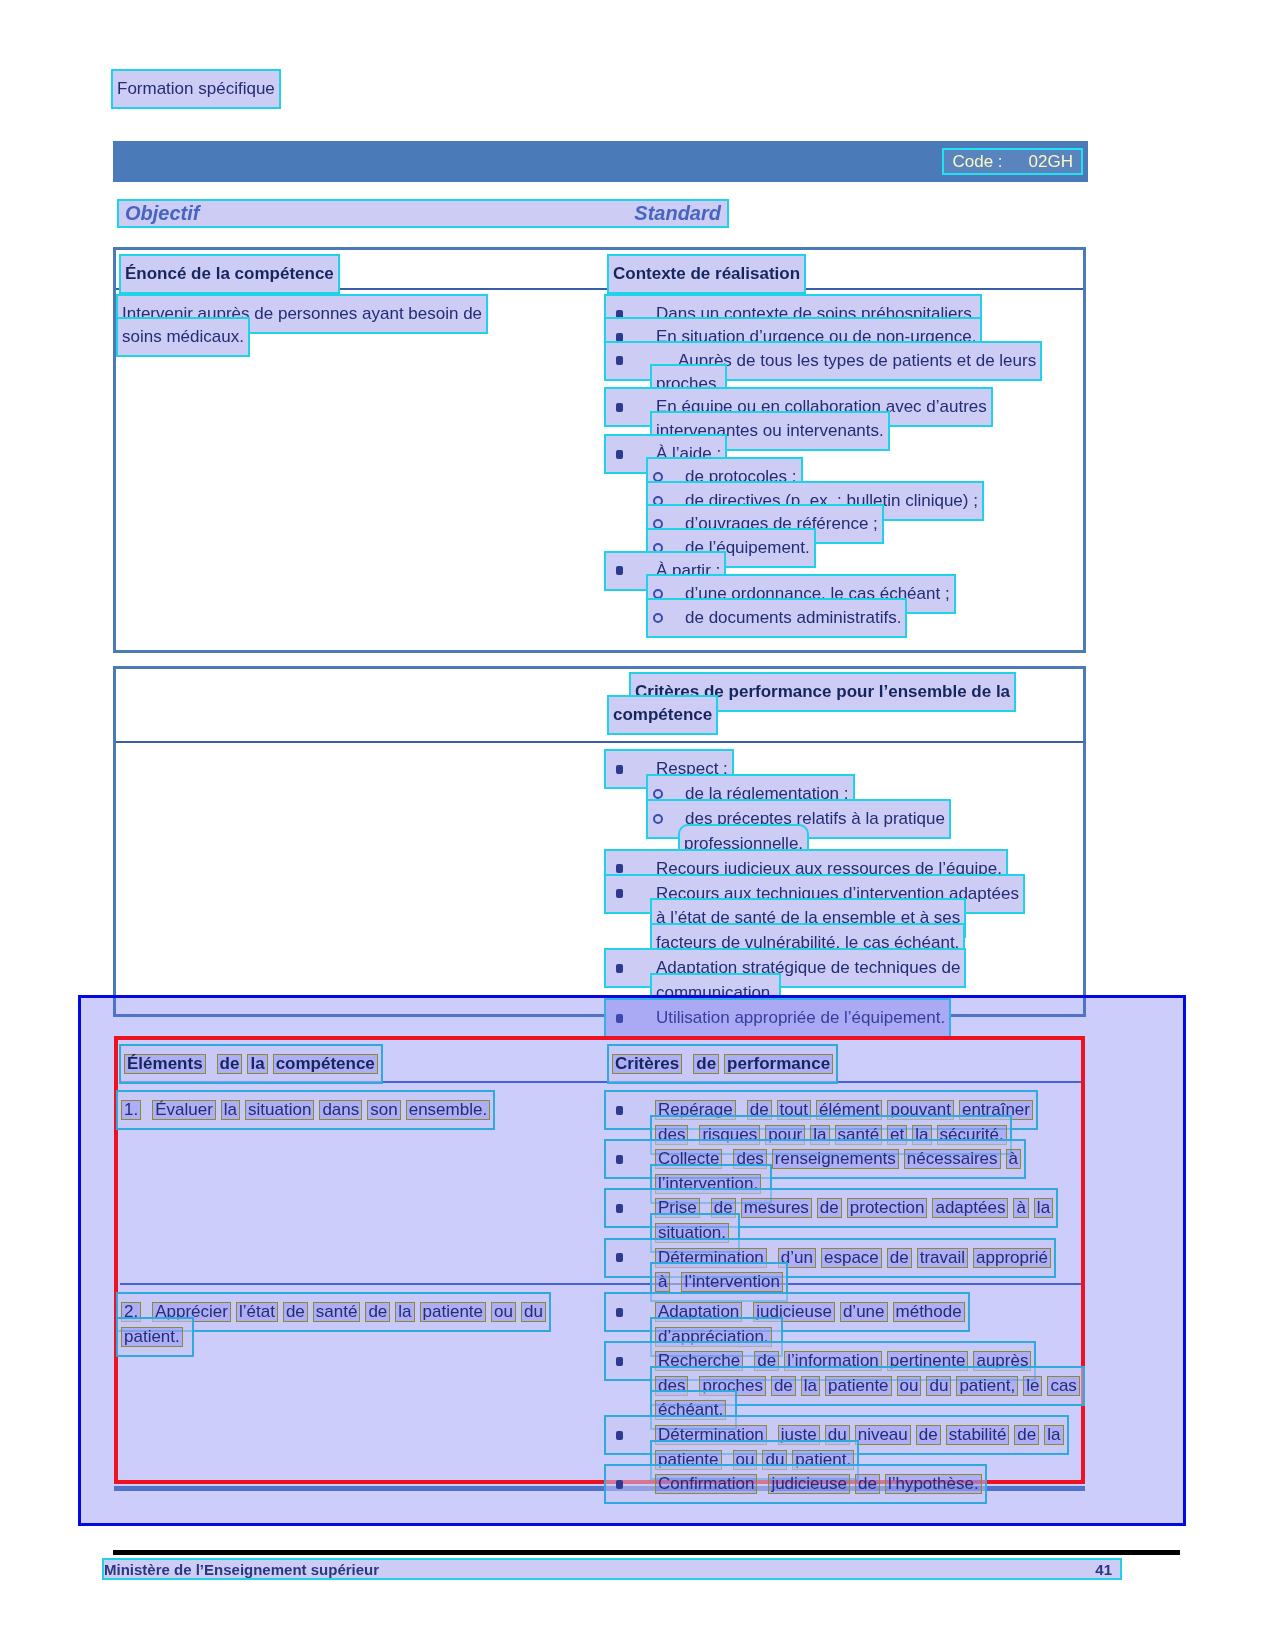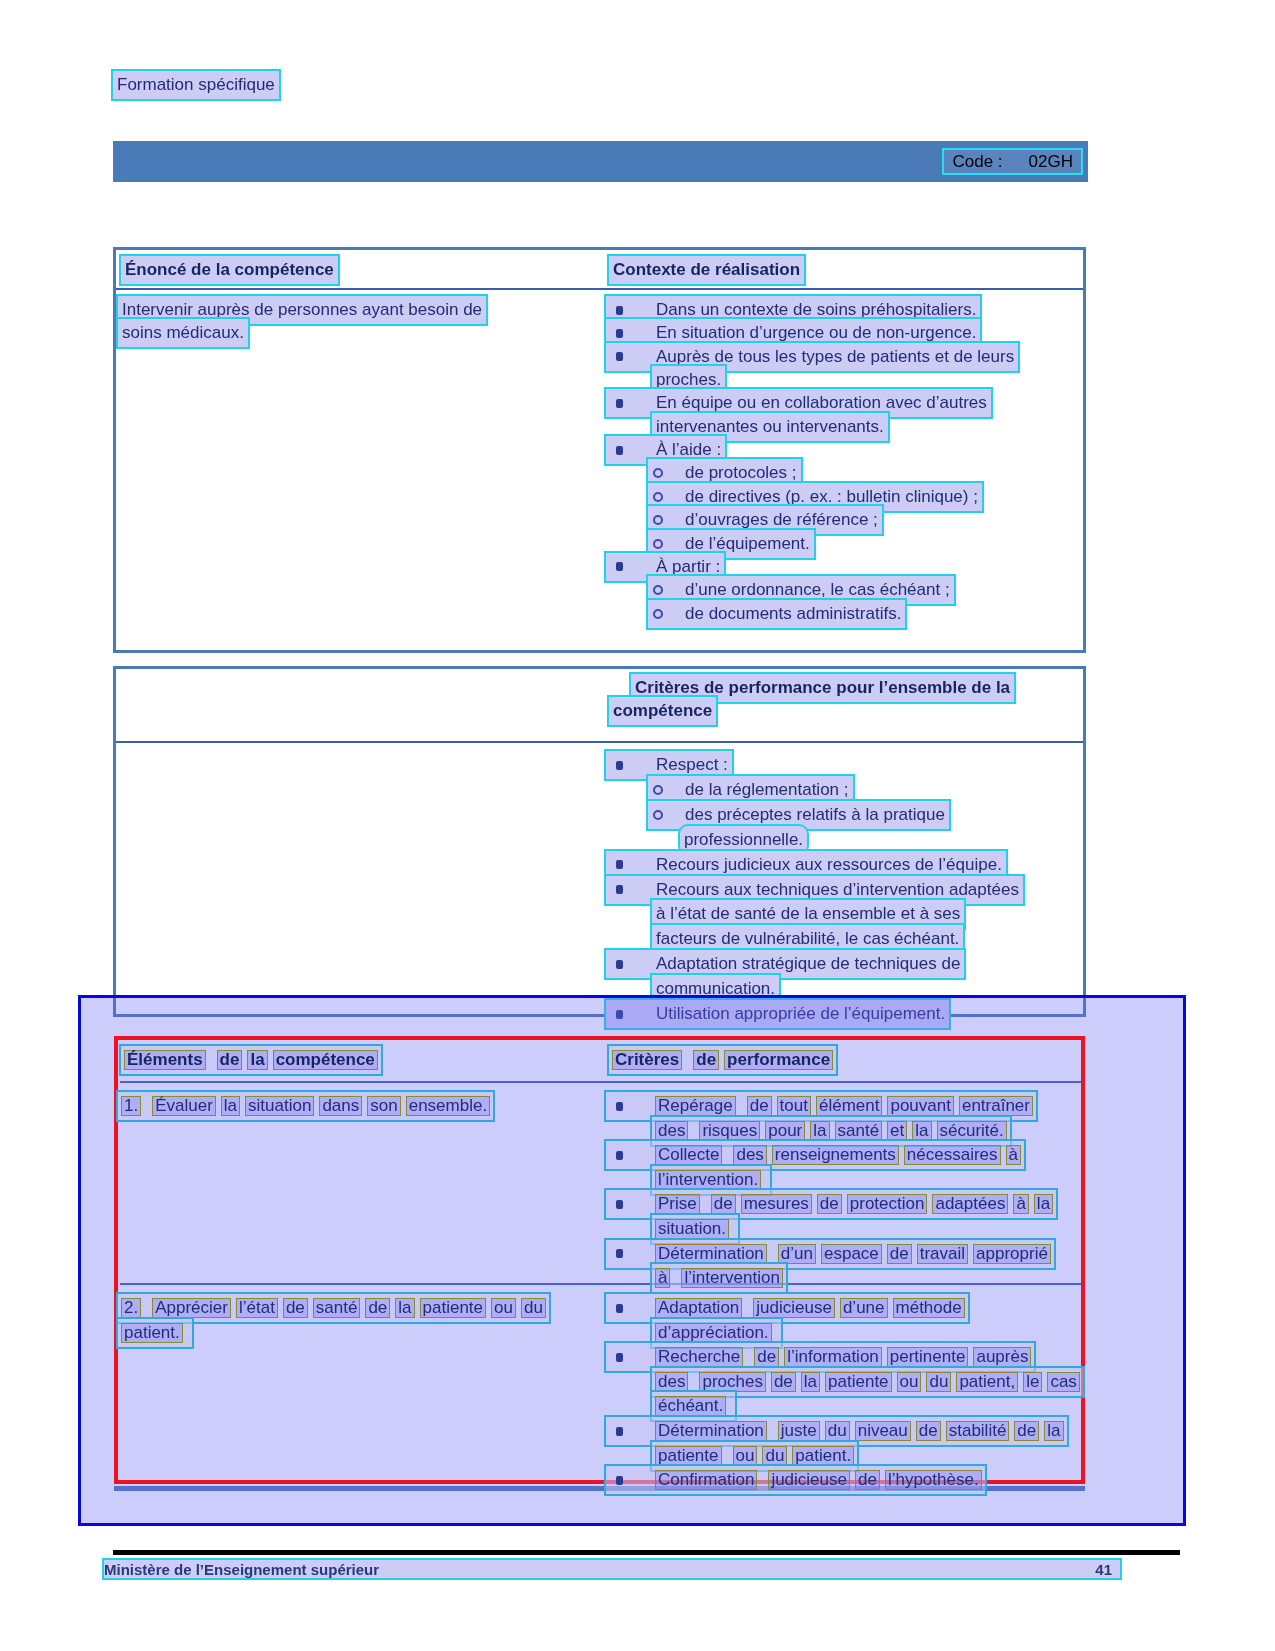--- a/index.html
+++ b/index.html
@@ -4,39 +4,39 @@
 <style>
   :root{
     --hlf:#ccccf5; --hlb:#1ed3e8; --txt:#232c74; --navy:#17255e;
     --steel:#4b7ab8; --sep:#3a5ea8;
   }
   html,body{margin:0;padding:0;background:#ffffff;}
   .page{position:relative;width:1275px;height:1651px;background:#ffffff;overflow:hidden;
         font-family:"Liberation Sans", sans-serif;}
   .abs{position:absolute;box-sizing:border-box;}
   
-  .line{position:absolute;height:32px;display:flex;align-items:center;
+  .line{position:absolute;height:40px;display:flex;align-items:center;
         background:var(--hlf);border:2px solid var(--hlb);box-sizing:border-box;
         color:var(--txt);font-size:17px;line-height:18px;white-space:nowrap;z-index:2;}
   .line .lt{padding:0 4px;}
   .line.bold{font-weight:bold;color:var(--navy);}
   .mk-dot{width:7px;height:9px;background:#2c3a92;margin:0 29px 0 10px;border-radius:2px;flex:none;}
   .mk-o{width:10px;height:10px;border:2px solid #3a4cae;border-radius:50%;
         margin:0 18px 0 5px;flex:none;box-sizing:border-box;background:transparent;}
   
   .line.t3{background:rgba(198,198,246,0.55);border-color:#2fa9de;z-index:6;}
   .line.words .lt{display:flex;gap:5px;padding:0 3px;}
   .w{border:1px solid #8a8a33;background:rgba(100,104,238,0.28);padding:0 2px;display:inline-block;}
   .line.words .w:first-child{margin-right:6px;}
   
   .tframe{border:3px solid var(--steel);background:transparent;z-index:1;}
   .hsep{background:var(--sep);z-index:1;}
   .bar{background:var(--steel);z-index:1;}
   .code-box{position:absolute;top:7px;right:5px;height:27px;display:flex;align-items:center;
-            border:2px solid #25e0f0;color:#000000;font-size:17px;padding:0 8px;box-sizing:border-box;
+            border:2px solid #25e0f0;color:#fef9c3;font-size:17px;padding:0 8px;box-sizing:border-box;
             background:rgba(255,255,255,0.08);text-align:right;}
   .code-gap{display:inline-block;width:26px;}
   .objrow{position:absolute;height:29px;display:flex;align-items:center;justify-content:space-between;
           background:var(--hlf);border:2px solid var(--hlb);box-sizing:border-box;
           font-size:20px;font-weight:bold;font-style:italic;color:#4565be;z-index:2;padding:0 6px;}
   .overlay{background:rgba(97,100,240,0.32);border:3px solid #0409df;z-index:4;}
   .redbox{border:4px solid #ee1122;z-index:6;background:transparent;}
   .footer-line{position:absolute;height:22px;display:flex;align-items:center;
         background:var(--hlf);border:2px solid var(--hlb);box-sizing:border-box;
         color:#2b3680;font-weight:bold;font-size:15px;z-index:2;}
@@ -52,20 +52,24 @@
   </div>
 
   <div class="abs bar" style="left:113px;top:141px;width:975px;height:41px;">
     <div class="code-box">
       <span>Code :</span>
         <span class="code-gap"></span>
         <span>02GH</span>
     </div>
   </div>
 
+  <div class="objrow" style="left:117px;top:199px;width:612px;">
+    <span>Objectif</span>
+    <span>Standard</span>
+  </div>
 
   <div class="abs tframe" style="left:113px;top:247px;width:973px;height:406px;"></div>
   <div class="abs hsep" style="left:116px;top:288px;width:967px;height:2px;"></div>
 
   <div class="abs tframe" style="left:113px;top:666px;width:973px;height:351px;"></div>
   <div class="abs hsep" style="left:116px;top:741px;width:967px;height:2px;"></div>
 
   <div class="abs hsep" style="left:114px;top:1486px;width:971px;height:5px;background:#4b7ab8;"></div>
   <div class="abs hsep" style="left:120px;top:1081px;width:961px;height:2px;background:#4161c0;"></div>
   <div class="abs hsep" style="left:120px;top:1283px;width:961px;height:2px;background:#4161c0;"></div>
@@ -88,21 +92,21 @@
         <span class="lt">soins médicaux.</span>
       </div>
       <div class="line" style="left: 604px; top: 294px;">
         <span class="mk-dot"></span>
         <span class="lt">Dans un contexte de soins préhospitaliers.</span>
       </div>
       <div class="line" style="left: 604px; top: 317.35px;">
         <span class="mk-dot"></span>
         <span class="lt">En situation d’urgence ou de non-urgence.</span>
       </div>
-      <div class="line" style="left: 604px; top: 340.7px;">
+      <div class="line" style="left: 604px; top: 340.7px; gap: 22px;">
         <span class="mk-dot"></span>
         <span class="lt">Auprès de tous les types de patients et de leurs</span>
       </div>
       <div class="line" style="left: 650px; top: 364.05px;">
         <span class="lt">proches.</span>
       </div>
       <div class="line" style="left: 604px; top: 387.4px;">
         <span class="mk-dot"></span>
         <span class="lt">En équipe ou en collaboration avec d’autres</span>
       </div>

